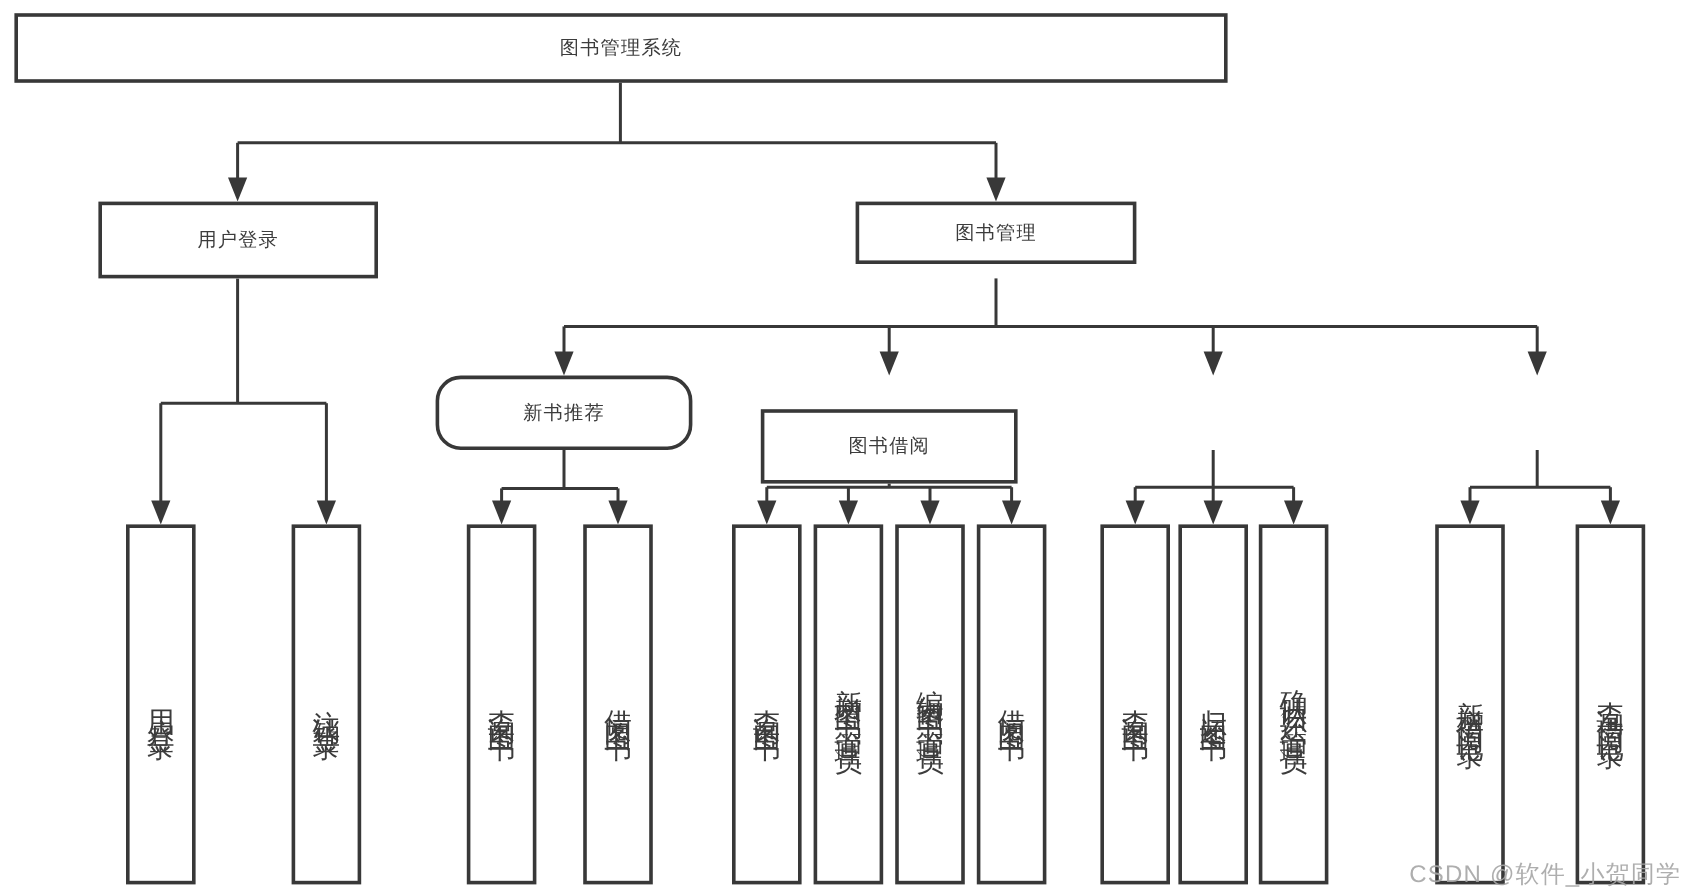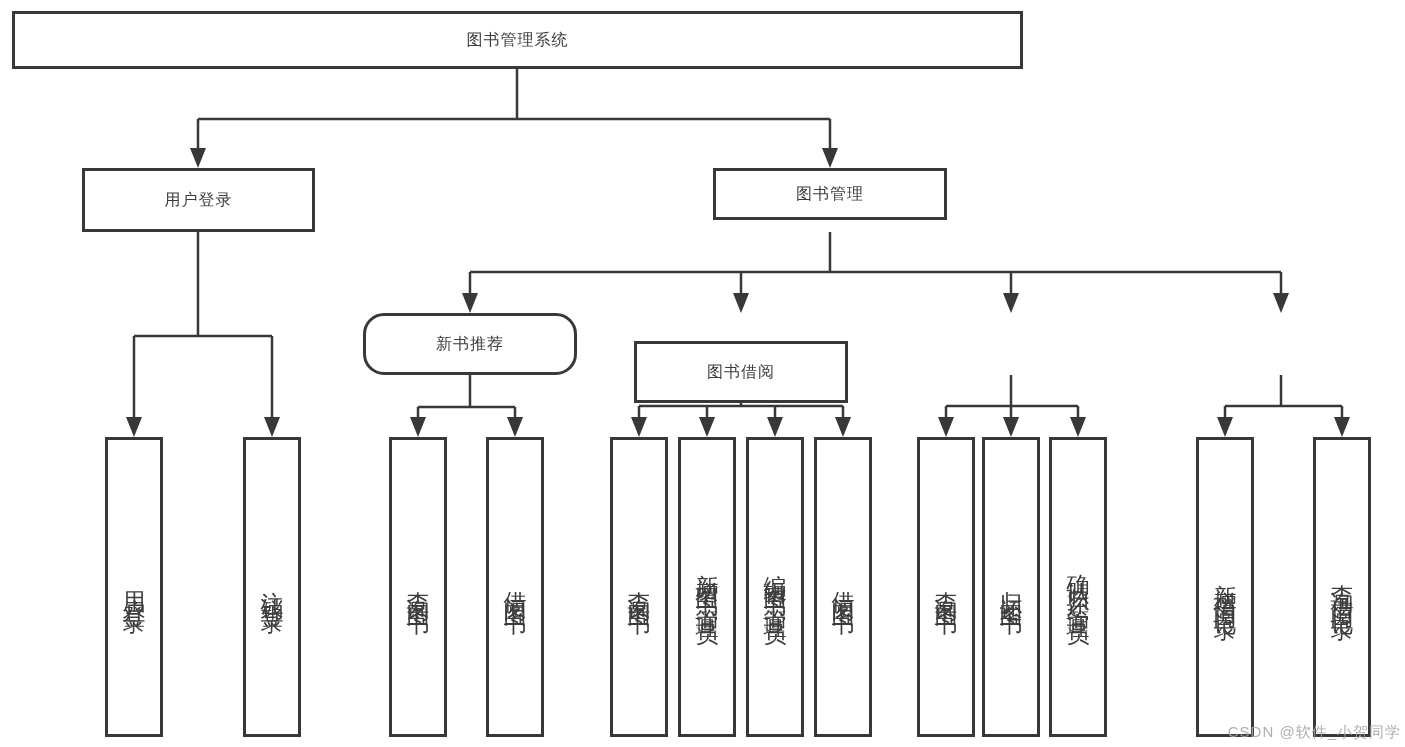--- a/index.html
+++ b/index.html
@@ -37,21 +37,21 @@
     text-orientation: mixed;
     font-size: 23px;
     letter-spacing: 7px;
     line-height: 1;
     white-space: nowrap;
   }
   .watermark {
     position: absolute;
     right: 4px;
     bottom: 5px;
-    font-size: 15px;
+    font-size: 20px;
     color: #a6a6a6;
     opacity: 0.9;
     letter-spacing: 1px;
     z-index: 3;
     white-space: nowrap;
     margin-left: 25px;
   }
 </style>
 </head>
 <body>

